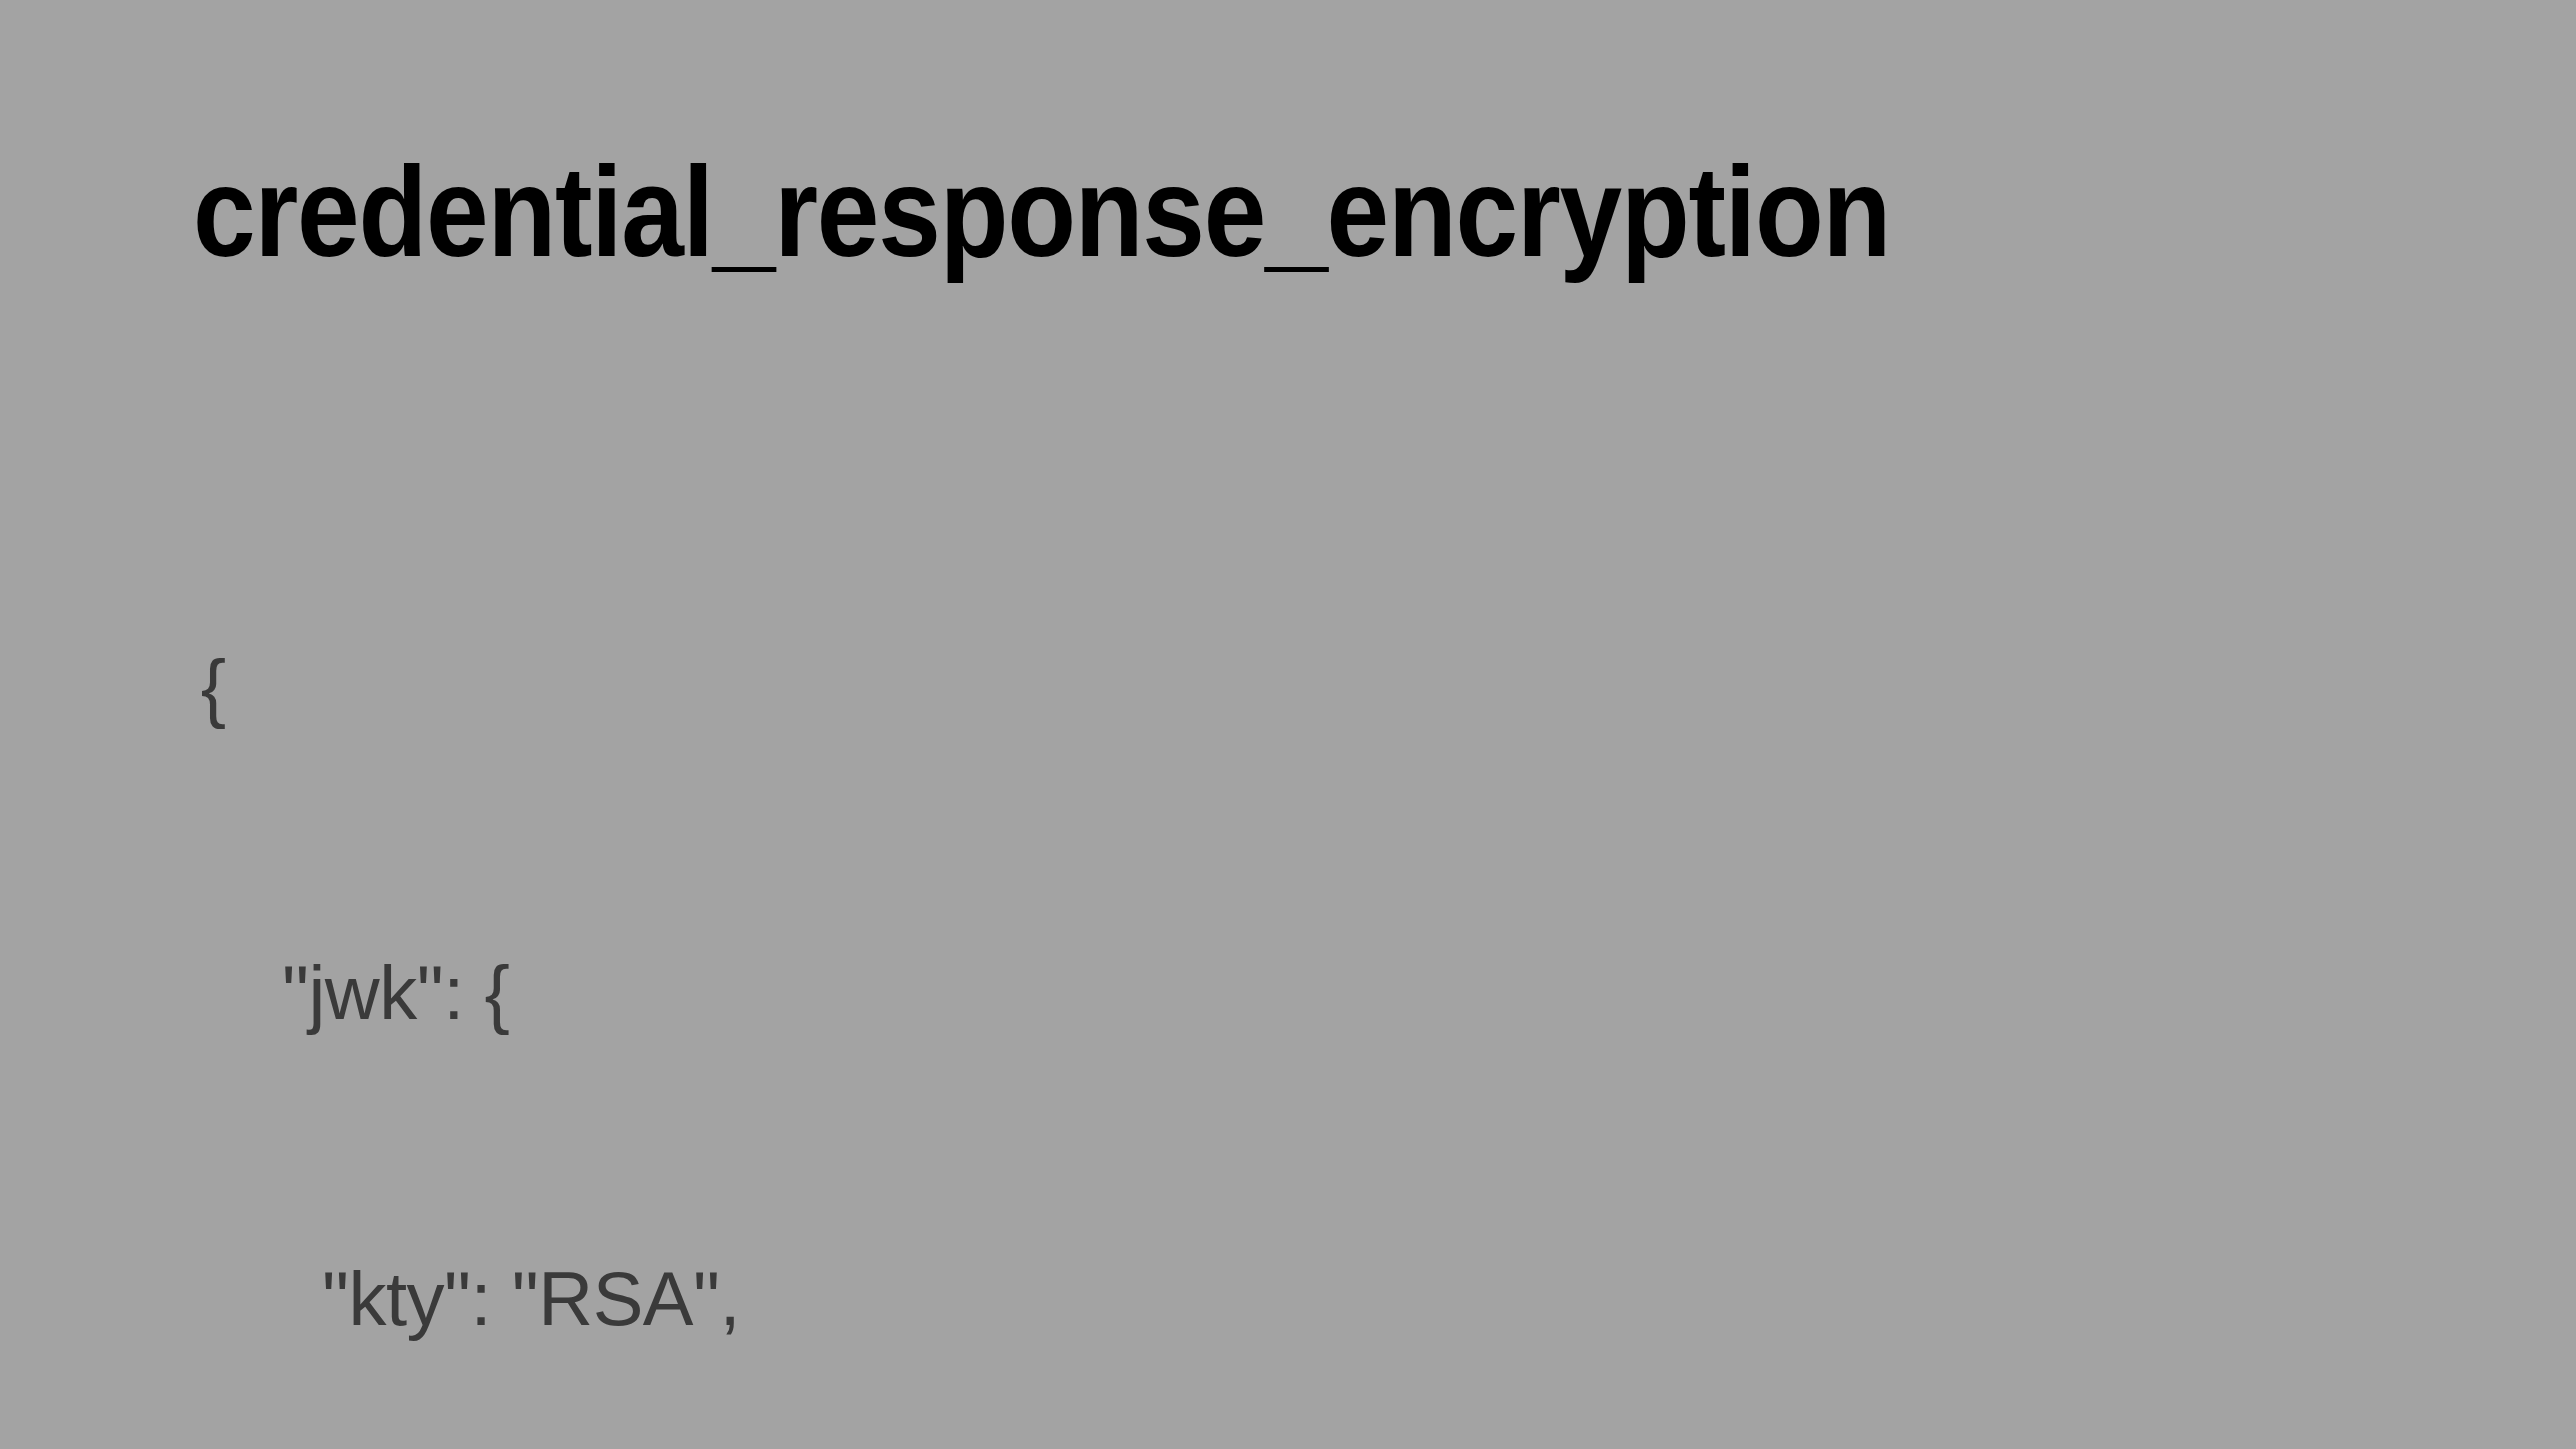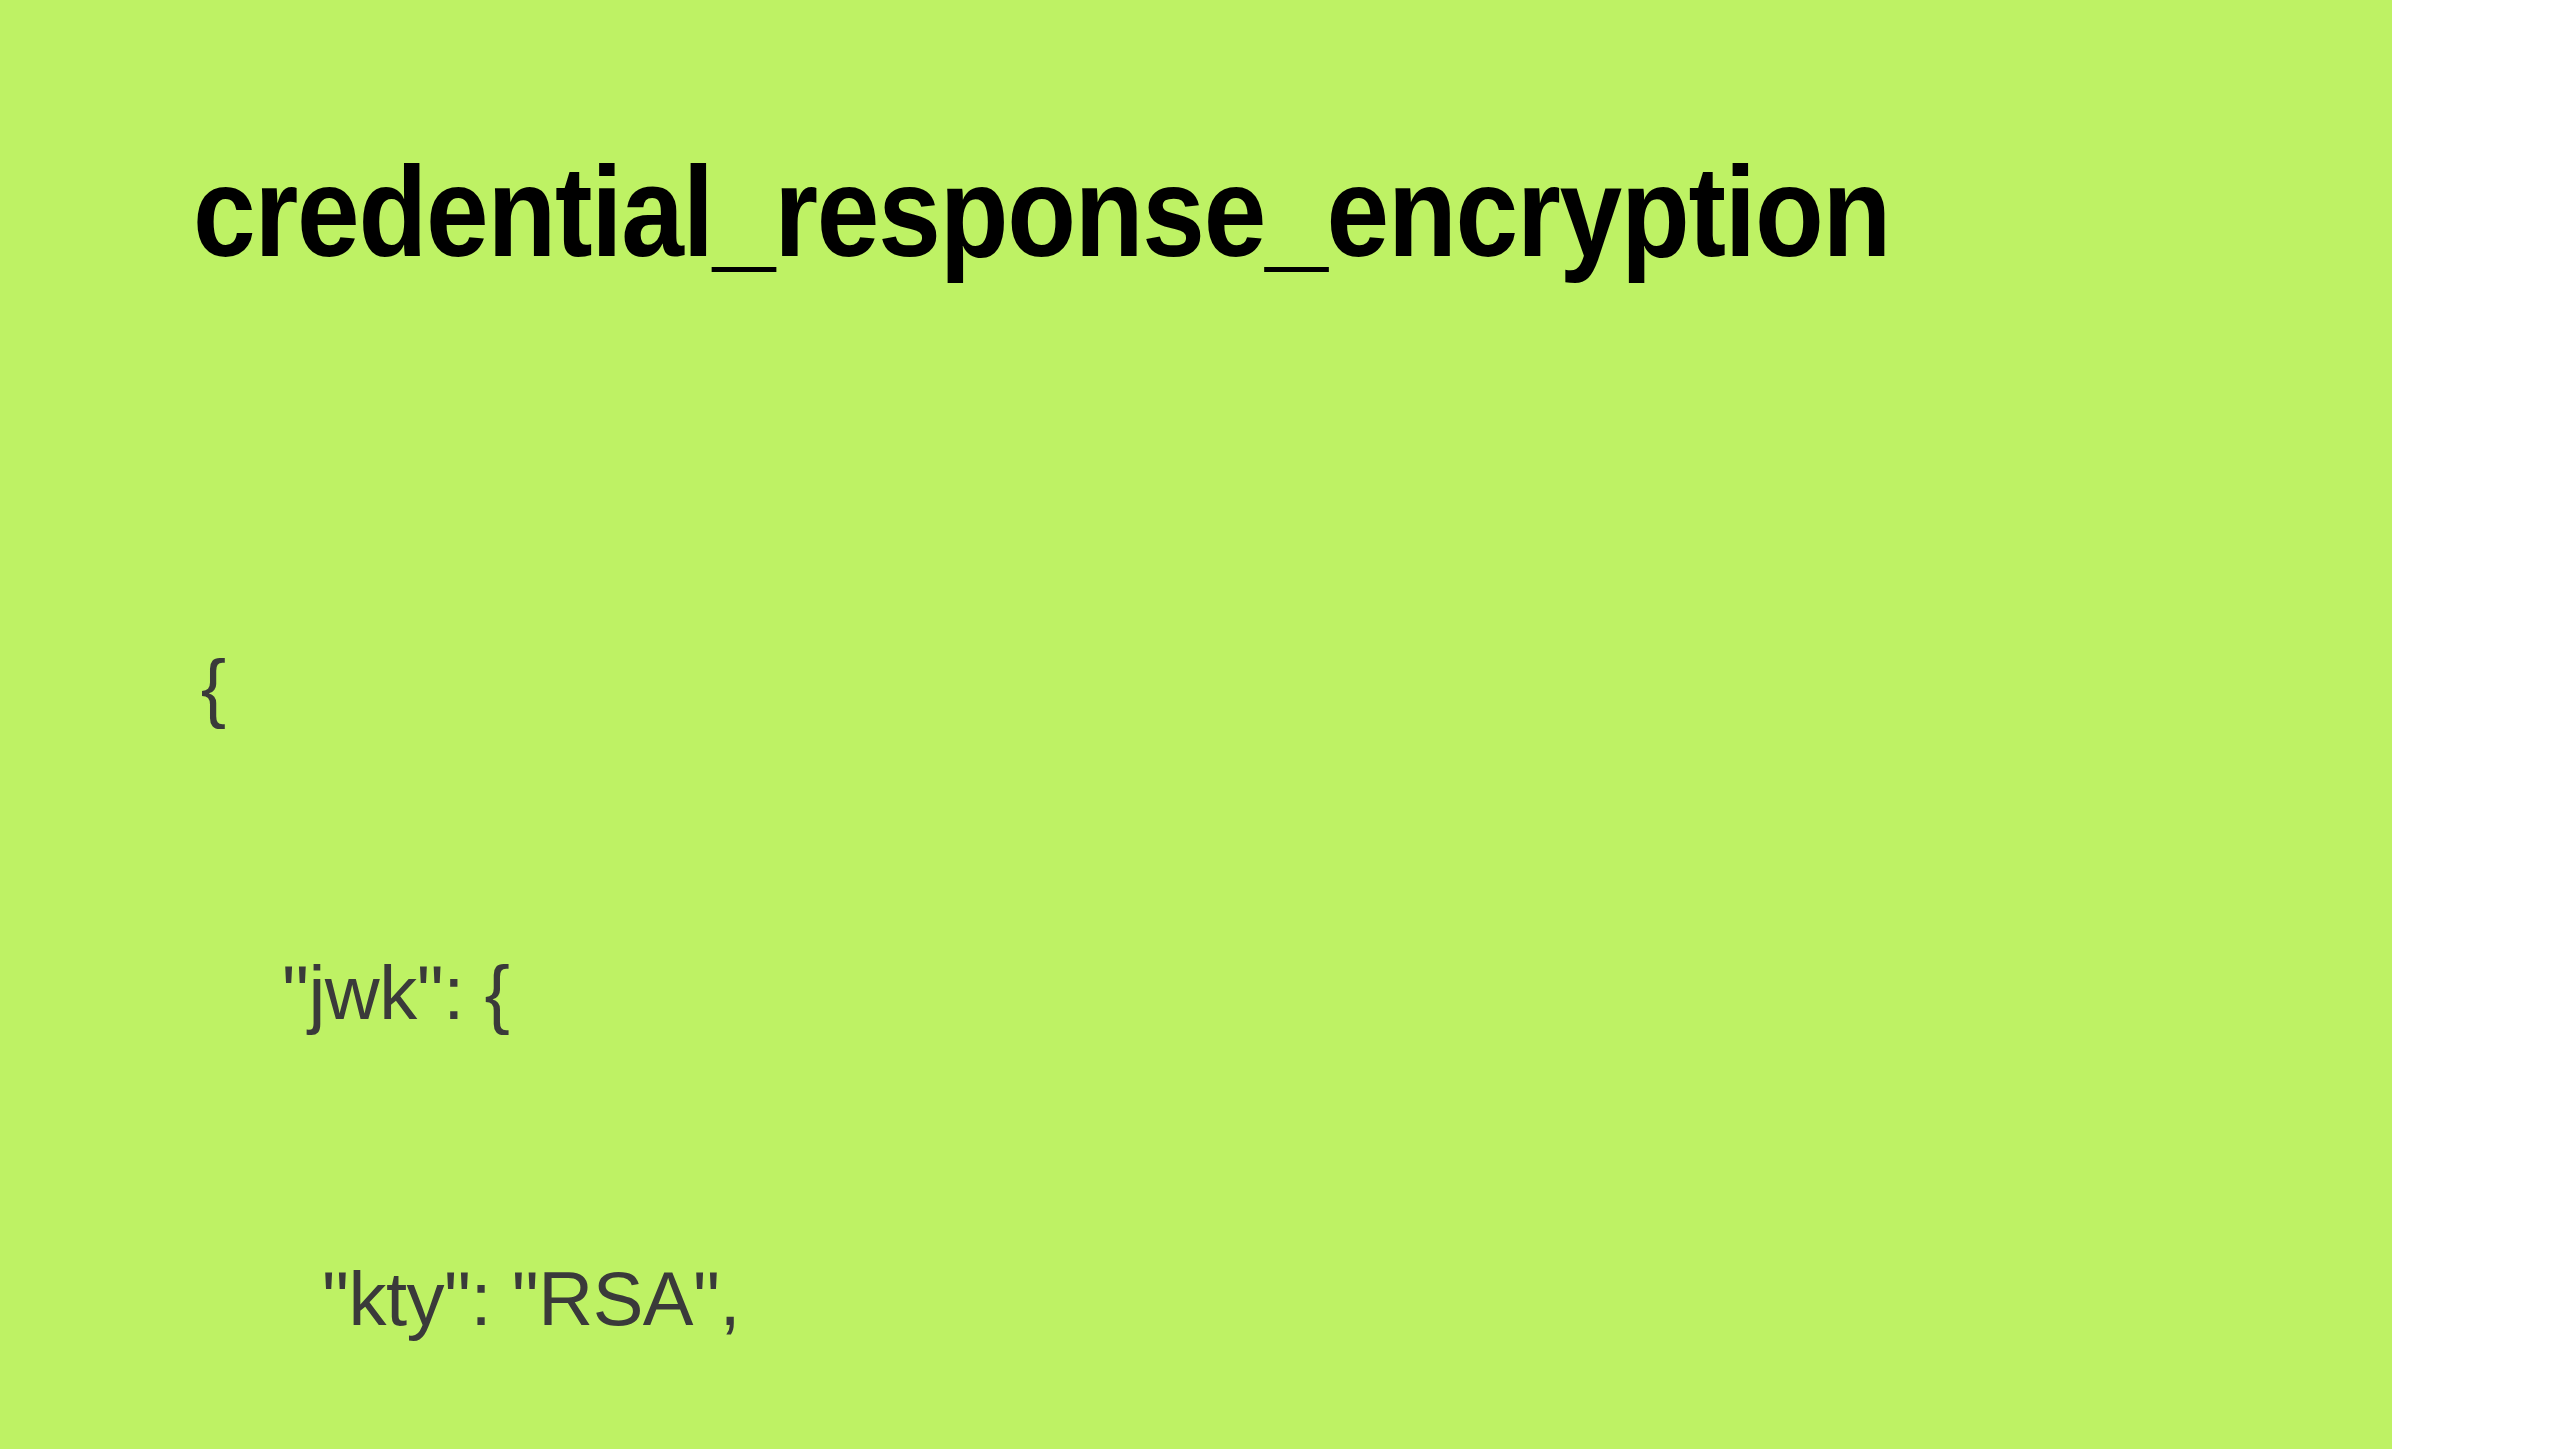--- a/index.html
+++ b/index.html
@@ -10,23 +10,23 @@
   body {
     width: 2576px;
     height: 1449px;
     overflow: hidden;
     font-family: "Liberation Sans", "DejaVu Sans", sans-serif;
     -webkit-font-smoothing: antialiased;
   }
 
   #slide {
     position: relative;
-    width: 2392px;
+    width: 2576px;
     height: 1449px;
-    background: #bef264;
+    background: #a3a3a3;
     box-sizing: border-box;
   }
 
   
   #slide-title {
     position: absolute;
     left: 193px;
     top: 145px;
     margin: 0;
     color: #000000;

